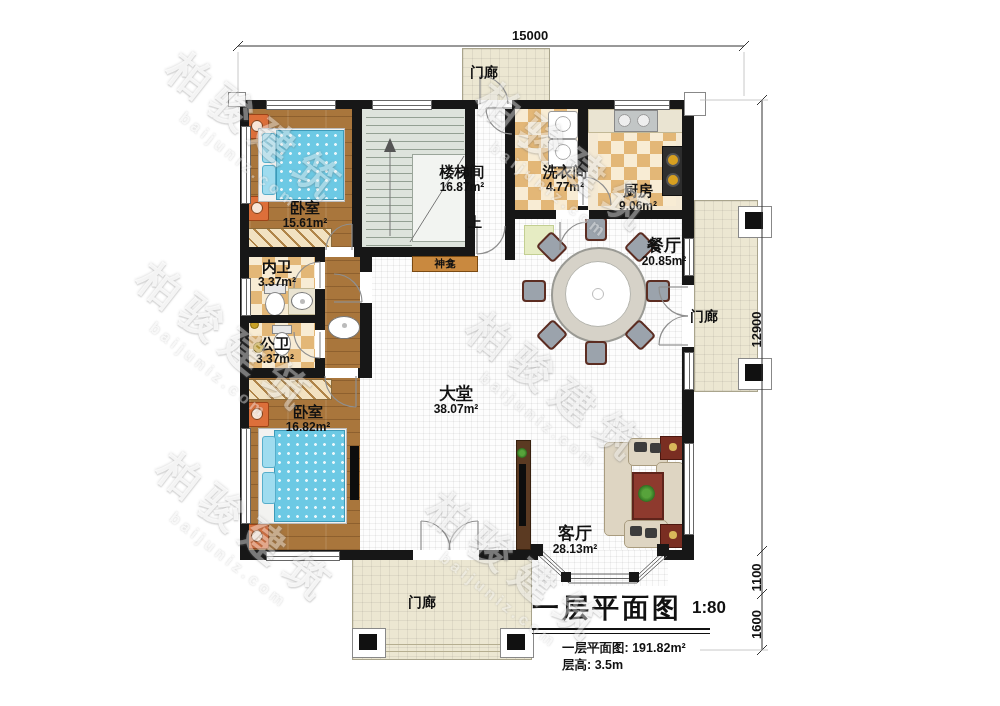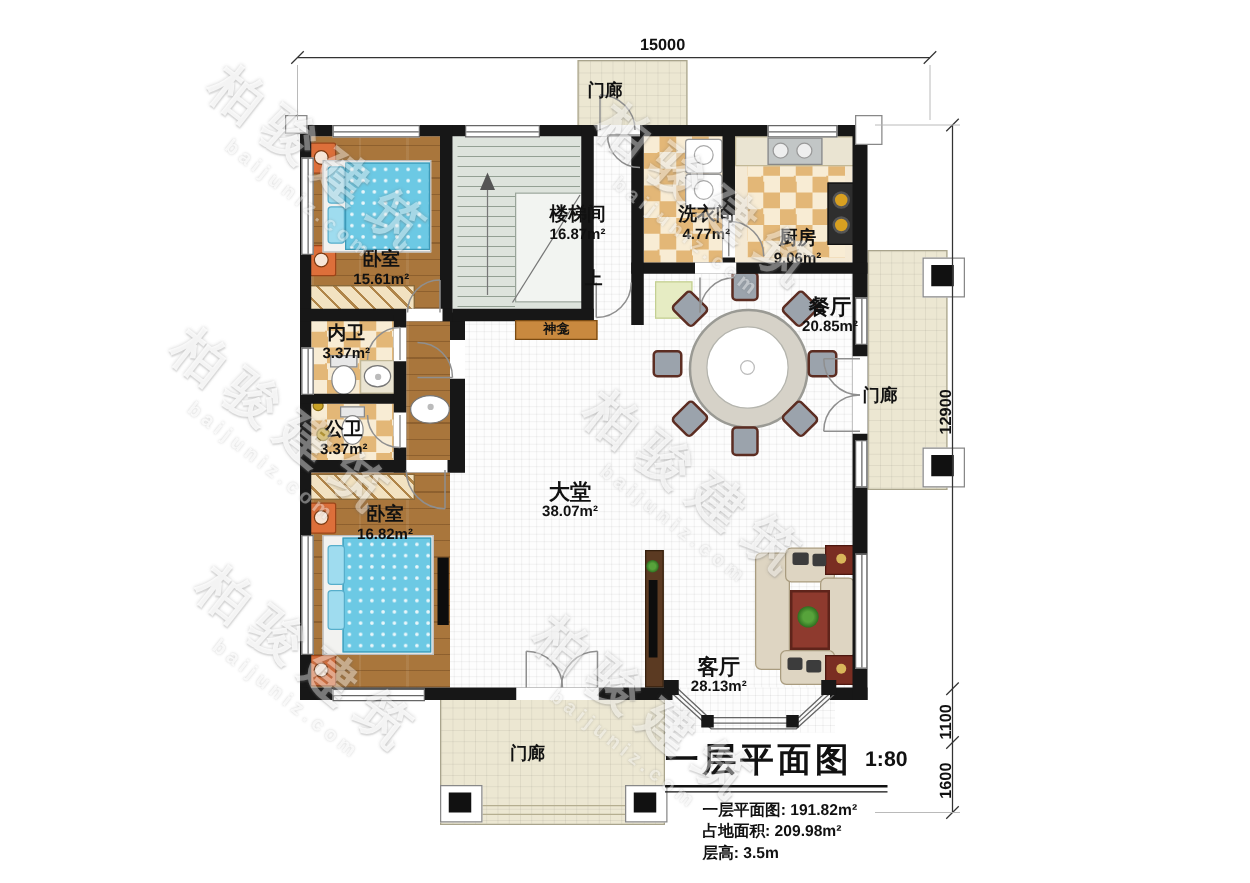--- a/index.html
+++ b/index.html
@@ -353,24 +353,20 @@
       <span class="tb-title">一层平面图</span>
       <span class="tb-scale">1:80</span>
     </div>
     <div class="tb-underline" style="width:178px;margin-top:2px;"></div>
     <div style="margin:6px 0 0 30px;">
       <div class="tb-row">
         <span>一层平面图:</span>
         <span>191.82m²</span>
       </div>
       <div class="tb-row">
-        <span>占地面积:</span>
-        <span>209.98m²</span>
-      </div>
-      <div class="tb-row">
         <span>层高:</span>
         <span>3.5m</span>
       </div>
     </div>
   </div>
 
   <div class="abs wm" style="left:190px;top:40px;">
     <div class="wm-cn">柏骏建筑</div>
     <div class="wm-url">baijuniz.com</div>
   </div>

